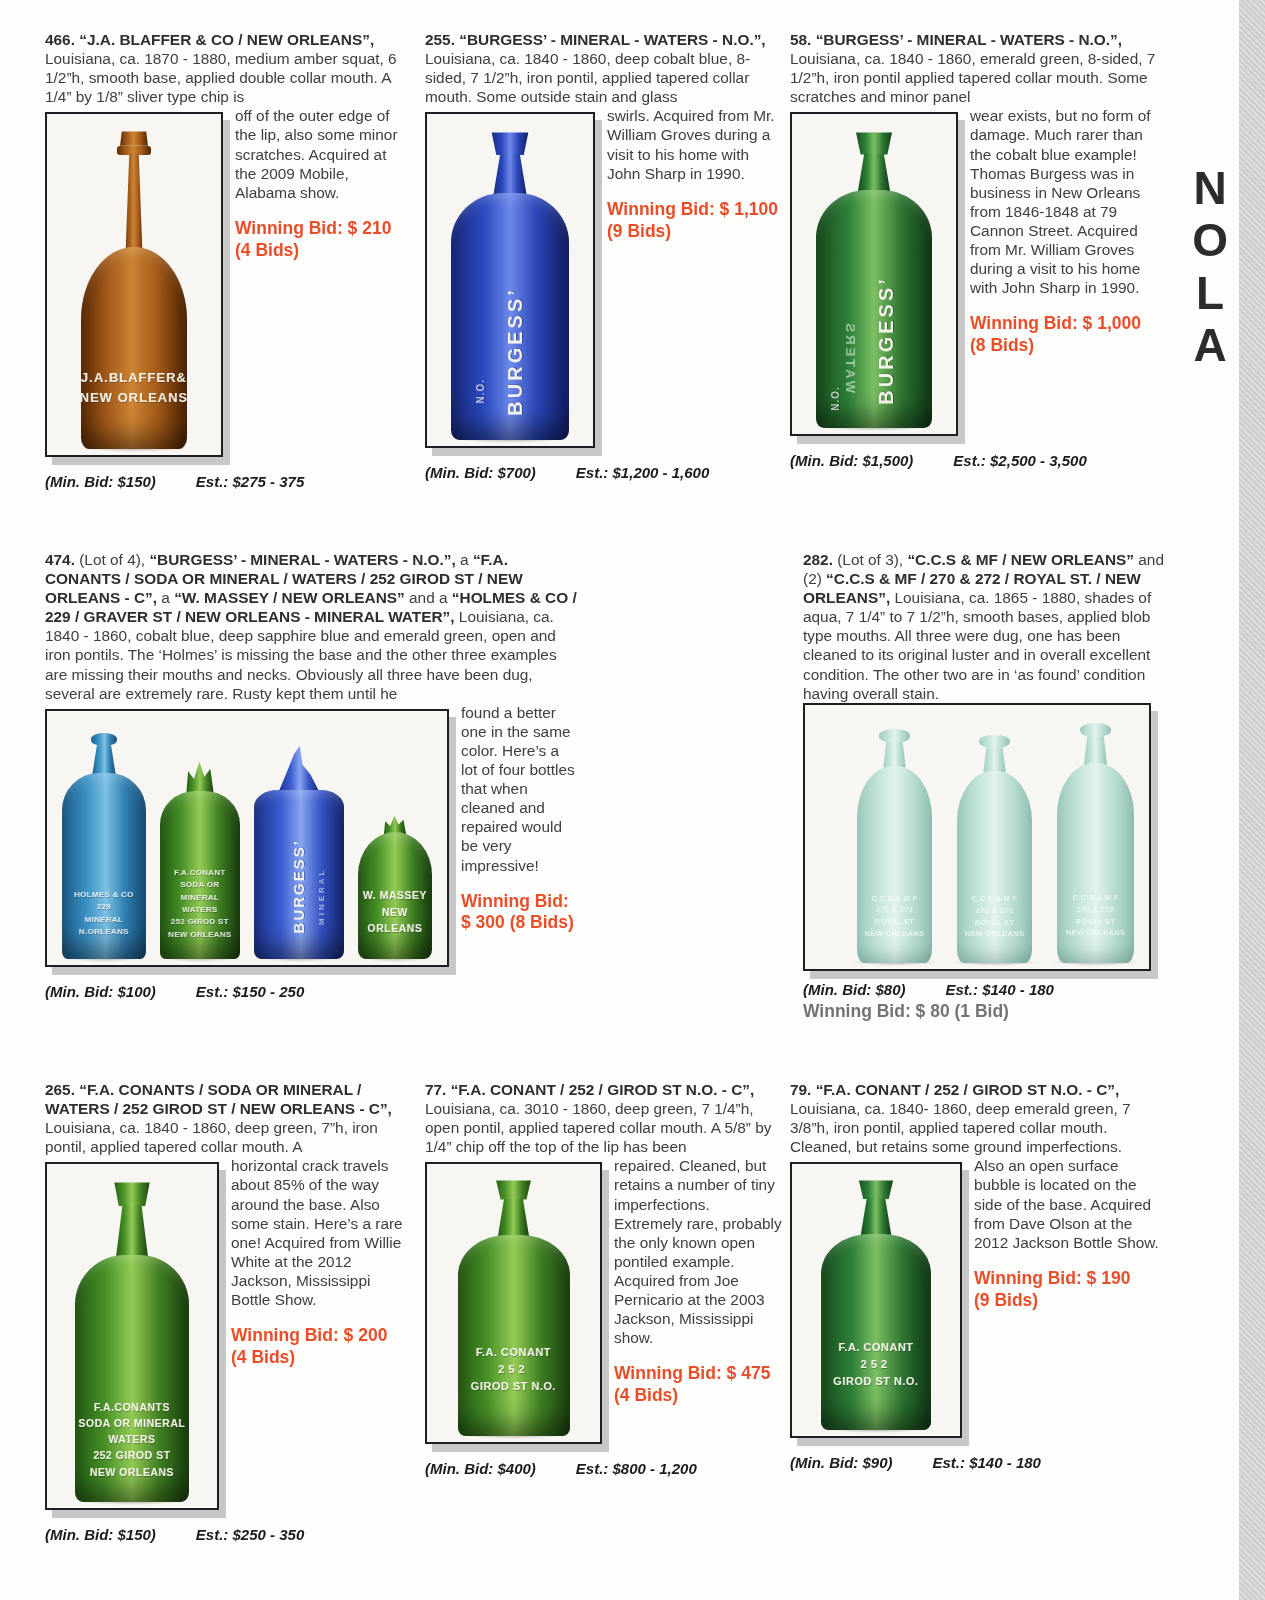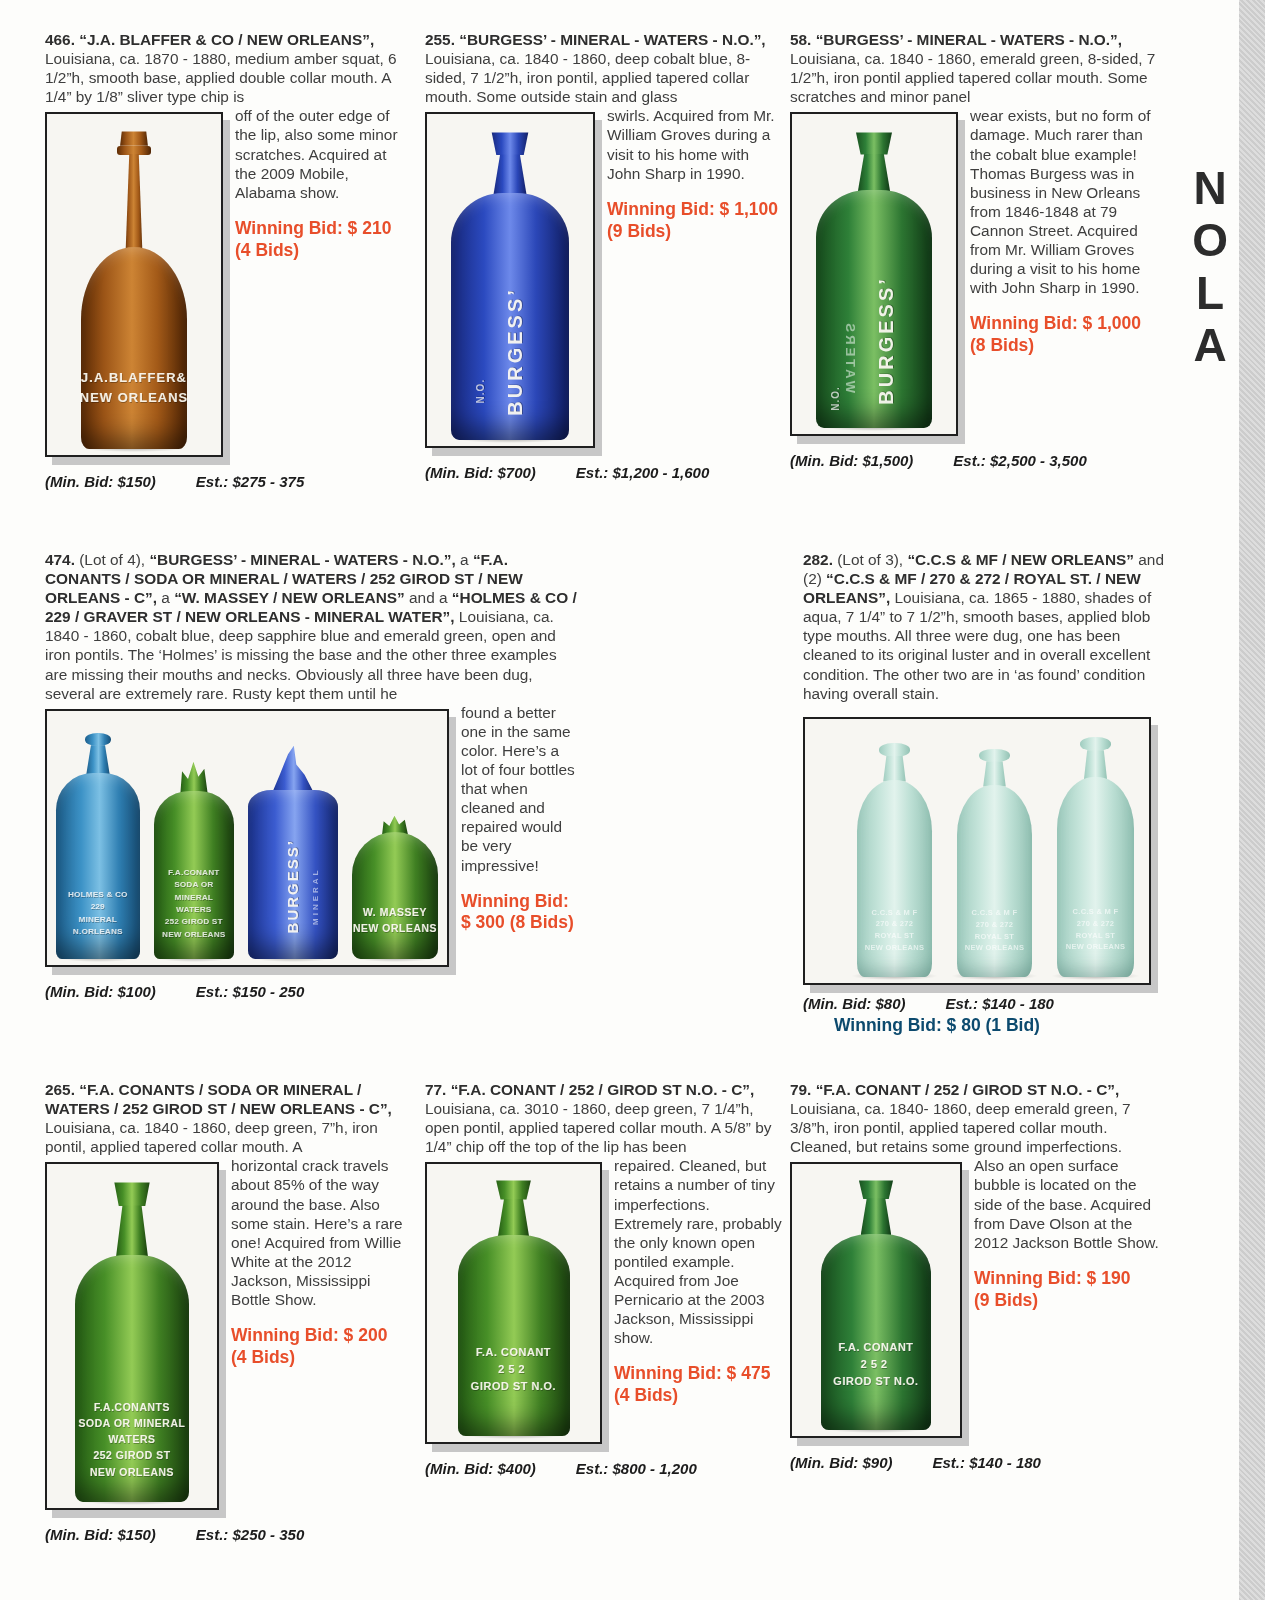--- a/index.html
+++ b/index.html
@@ -21,21 +21,21 @@
   .col-a{width:362px;margin-right:18px;}
   .col-b{width:357px;margin-right:8px;}
   .col-c{width:370px;}
   .col-wide{width:533px;}
   .col-right{width:368px;margin-left:auto;}
 
   .img-frame{border:2px solid #1f1f1f;background:#f7f6f2;box-shadow:7px 8px 0 #c7c7c7;
       display:flex;align-items:flex-end;justify-content:center;gap:12px;
       padding:8px 8px 6px 8px;box-sizing:border-box;}
   .float-img{float:left;margin:6px 12px 4px 0;}
-  .winning{font-weight:bold;font-size:17.5px;line-height:1.25;margin-top:16px !important;padding-left:31px;}
+  .winning{font-weight:bold;font-size:17.5px;line-height:1.25;margin-top:16px !important;}
   .minbid{clear:both;display:flex;gap:40px;font-weight:bold;font-style:italic;
       font-size:15px;color:#1c1c1c;padding-top:12px;}
 
   
   .bottle{position:relative;display:flex;flex-direction:column;align-items:center;flex:0 0 auto;}
   .bottle::after{content:"";position:absolute;bottom:-3px;left:4%;right:4%;height:8px;
       background:radial-gradient(ellipse at center,rgba(0,0,0,.28),transparent 70%);z-index:0;}
   .blip,.bring,.bneck,.bbody,.bblob{background-image:var(--g);background-size:100% 100%;z-index:1;}
   .blip{width:33%;height:7.5%;clip-path:polygon(3% 0,97% 0,85% 100%,15% 100%);}
   .bring{width:30%;height:2.8%;border-radius:3px;}
@@ -191,21 +191,21 @@
               <div>252 GIROD ST</div>
               <div>NEW ORLEANS</div>
             </div>
         </div>
         <div class="bottle c-sapph twist" style="width:90px;height:212px;">
           <div class="bneck" style="height:22%;width:46%;"></div>
           <div class="bbody" style="border-radius:26% 26% 8% 8% / 10% 10% 5% 5%;"></div>
           <div class="b-vert v-small">BURGESS’</div>
           <div class="b-vert v-xside">MINERAL</div>
         </div>
-        <div class="bottle c-green broken" style="width:86px;height:142px;align-items:center;">
+        <div class="bottle c-green broken" style="width:74px;height:142px;align-items:center;">
           <div class="bneck" style="height:13%;width:30%;"></div>
           <div class="bbody" style="border-radius:50% 50% 10% 10% / 34% 34% 8% 8%;"></div>
           <div class="b-emboss emb-2line">
               <div>W. MASSEY</div>
               <div>NEW ORLEANS</div>
             </div>
         </div>
       </div>
       <p class="lot-body">found a better one in the same color. Here’s a lot of four bottles that when cleaned and repaired would be very impressive!</p>
       <p class="winning" style="color:#e84e2a;">
@@ -213,21 +213,21 @@
         <span>$ 300 (8 Bids)</span>
       </p>
       <div class="minbid">
         <span>(Min. Bid: $100)</span>
         <span>Est.: $150 - 250</span>
       </div>
     </div>
 
     <div class="lot col-right">
       <p class="lot-head"><b>282.</b><span>  (Lot of 3), </span><b>“C.C.S &amp; MF / NEW ORLEANS”</b><span> and (2) </span><b>“C.C.S &amp; MF / 270 &amp; 272 / ROYAL ST. / NEW ORLEANS”,</b><span> Louisiana, ca. 1865 - 1880, shades of aqua, 7 1/4” to 7 1/2”h, smooth bases, applied blob type mouths. All three were dug, one has been cleaned to its original luster and in overall excellent condition. The other two are in ‘as found’ condition having overall stain.</span></p>
-      <div class="img-frame" style="width:348px;height:268px;margin-top:14px;gap:6px;padding-left:45px;">
+      <div class="img-frame" style="width:348px;height:268px;gap:6px;padding-left:45px;">
         <div class="bottle c-aqua" style="width:94px;height:234px;">
           <div class="bblob"></div>
           <div class="bneck" style="clip-path:polygon(14% 0,86% 0,100% 100%,0 100%);width:24%;height:11%;"></div>
           <div class="bbody" style="width:80%;border-radius:48% 48% 10% 10% / 26% 26% 7% 7%;box-shadow:inset 0 -14px 18px -8px rgba(40,90,80,.35);"></div>
           <div class="b-emboss emb-faint">
               <div>C.C.S &amp; M F</div>
               <div>270 &amp; 272</div>
               <div>ROYAL ST</div>
               <div>NEW ORLEANS</div>
             </div>
@@ -252,21 +252,21 @@
               <div>270 &amp; 272</div>
               <div>ROYAL ST</div>
               <div>NEW ORLEANS</div>
             </div>
         </div>
       </div>
       <div class="minbid" style="padding-top:10px;">
         <span>(Min. Bid: $80)</span>
         <span>Est.: $140 - 180</span>
       </div>
-      <p class="winning" style="margin-top:2px !important;color:#0c4a6e;">
+      <p class="winning" style="margin-top:2px !important;color:#737373;">
         <span>Winning Bid: $ 80 (1 Bid)</span>
       </p>
     </div>
   </div>
 
   <div class="row row3">
 
     <div class="lot col-a">
       <p class="lot-head"><b>265.  “F.A. CONANTS / SODA OR MINERAL / WATERS / 252 GIROD ST / NEW ORLEANS - C”,</b><span> Louisiana, ca. 1840 - 1860, deep green, 7”h, iron pontil, applied tapered collar mouth. A</span></p>
       <div class="img-frame float-img" style="width:174px;height:348px;">

